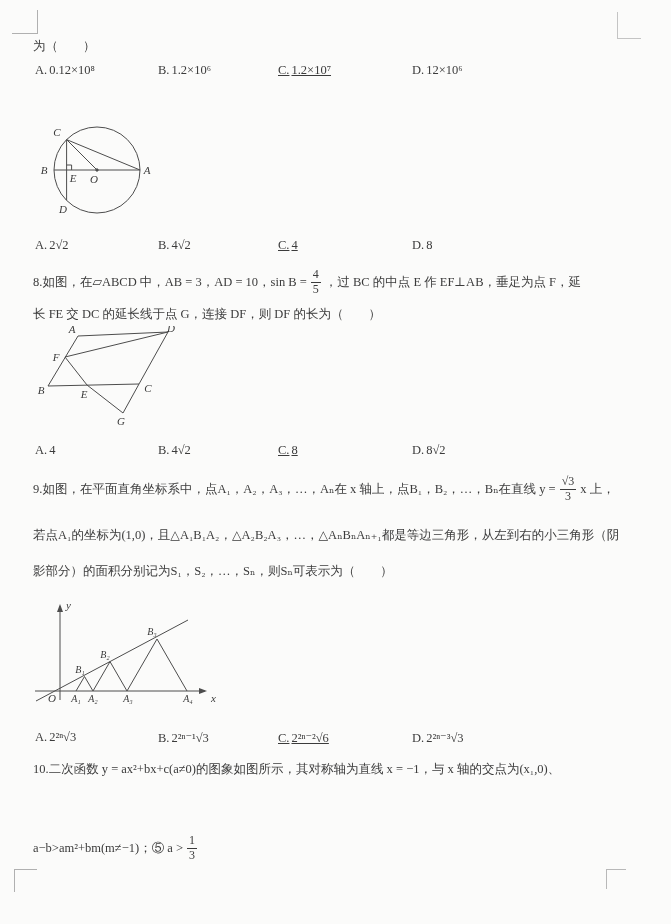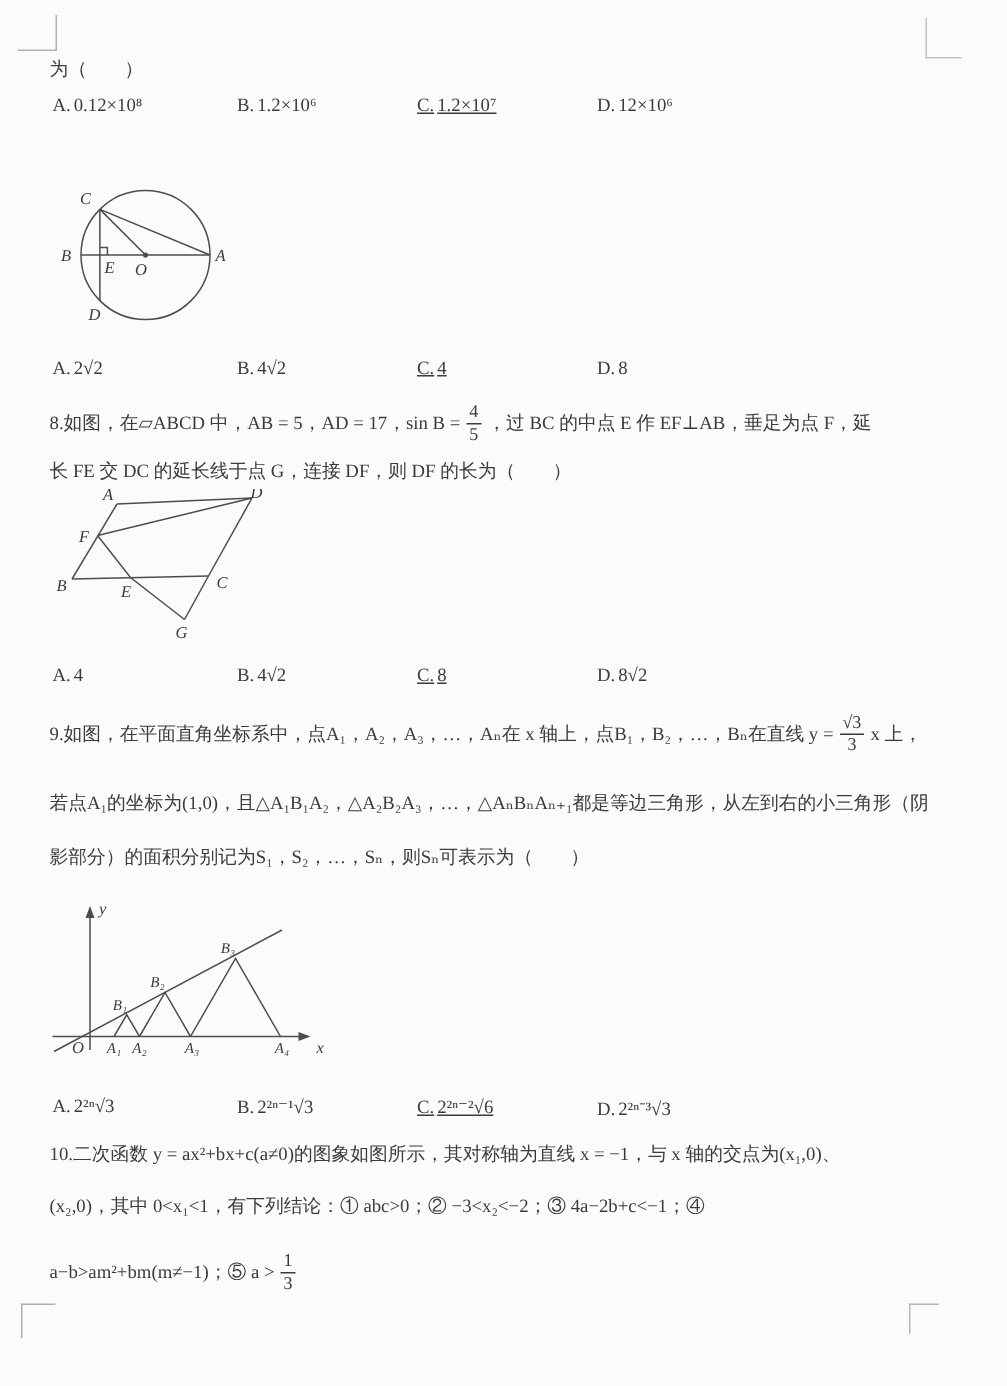--- a/index.html
+++ b/index.html
@@ -18,21 +18,21 @@
   .mark-br{left:606px;top:869px;width:19px;height:19px;border-left:1px solid #b8b8b8;border-top:1px solid #b8b8b8;}
 
   .tl{position:absolute;left:33px;white-space:nowrap;}
   .frow{display:flex;align-items:center;white-space:nowrap;}
   .frac{display:inline-flex;flex-direction:column;align-items:center;line-height:1.15;font-size:12px;margin:0 4px;vertical-align:middle;}
   .frac .num{border-bottom:1px solid #3b3b3b;padding:0 2px;}
   .frac .den{padding:0 2px;}
 
   .optrow{position:absolute;left:0;top:0;width:650px;height:18px;}
   .opt{position:absolute;white-space:nowrap;}
-  .o0{left:35px;} .o1{left:158px;} .o2{left:278px;text-decoration:underline;} .o3{left:398px;font-family:Liberation Serif, serif;}
+  .o0{left:35px;} .o1{left:158px;} .o2{left:278px;text-decoration:underline;} .o3{left:412px;}
   .opt .lab{margin-right:2px;}
 
   .diagram{position:absolute;}
   svg{display:block;}
   svg text{font-family:"Liberation Serif","DejaVu Serif",serif;font-style:italic;font-size:11px;fill:#3b3b3b;}
   svg .sub{font-size:10px;}
   svg line, svg path, svg circle, svg polyline{stroke:#4d4d4d;fill:none;stroke-width:1;}
 </style>
 </head>
 <body>
@@ -73,21 +73,21 @@
   </div>
 
   <div class="optrow" style="top:238px;">
     <span class="opt o0"><span class="lab">A.</span><span>2√2</span></span>
     <span class="opt o1"><span class="lab">B.</span><span>4√2</span></span>
     <span class="opt o2"><span class="lab">C.</span><span>4</span></span>
     <span class="opt o3"><span class="lab">D.</span><span>8</span></span>
   </div>
 
   <div class="tl frow" style="top:262px;height:40px;">
-    <span>8.如图，在▱ABCD 中，AB = 5，AD = 17，sin B =</span>
+    <span>8.如图，在▱ABCD 中，AB = 3，AD = 10，sin B =</span>
     <span class="frac">
       <span class="num">4</span>
       <span class="den">5</span>
     </span>
     <span>，过 BC 的中点 E 作 EF⊥AB，垂足为点 F，延</span>
   </div>
   <div class="tl" style="top:306px;">长 FE 交 DC 的延长线于点 G，连接 DF，则 DF 的长为（　　）</div>
 
   <div class="diagram" style="left:35px;top:326px;">
     <svg width="155" height="108" viewBox="0 0 155 108">
@@ -150,21 +150,20 @@
   </div>
 
   <div class="optrow" style="top:730px;text-align:center;">
     <span class="opt o0"><span class="lab">A.</span><span>2²ⁿ√3</span></span>
     <span class="opt o1"><span class="lab">B.</span><span>2²ⁿ⁻¹√3</span></span>
     <span class="opt o2"><span class="lab">C.</span><span>2²ⁿ⁻²√6</span></span>
     <span class="opt o3"><span class="lab">D.</span><span>2²ⁿ⁻³√3</span></span>
   </div>
 
   <div class="tl" style="top:761px;">10.二次函数 y = ax²+bx+c(a≠0)的图象如图所示，其对称轴为直线 x = −1，与 x 轴的交点为(x₁,0)、</div>
-  <div class="tl" style="top:796px;">(x₂,0)，其中 0&lt;x₁&lt;1，有下列结论：① abc&gt;0；② −3&lt;x₂&lt;−2；③ 4a−2b+c&lt;−1；④</div>
   <div class="tl frow" style="top:828px;height:40px;">
     <span>a−b&gt;am²+bm(m≠−1)；⑤ a &gt;</span>
     <span class="frac">
       <span class="num">1</span>
       <span class="den">3</span>
     </span>
   </div>
 
 </div>
 

